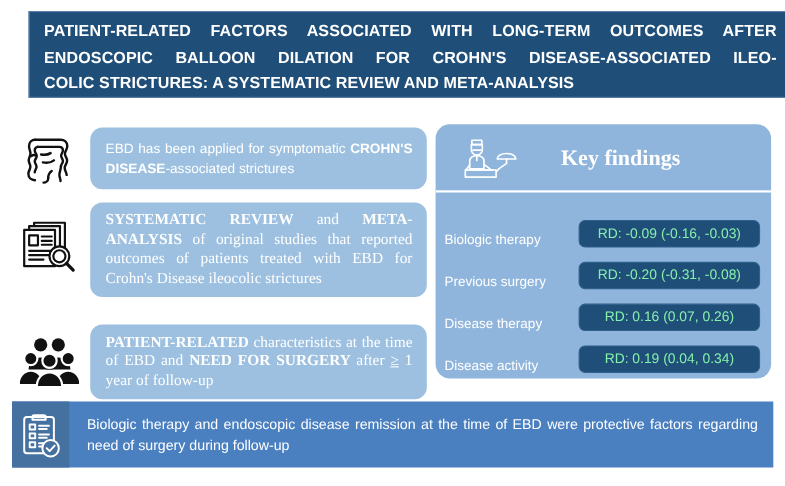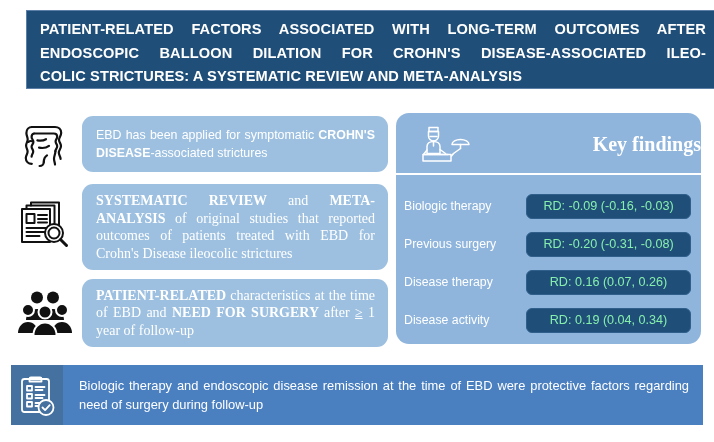--- a/index.html
+++ b/index.html
@@ -52,21 +52,21 @@
   }
   .info-row {
     position: absolute;
     left: 0;
     width: 380px;
     display: flex;
     align-items: center;
   }
   .info-row.r1 { top: 6px;   height: 56px; }
   .info-row.r2 { top: 74px;  height: 86px; }
-  .info-row.r3 { top: 172px; height: 62px; }
+  .info-row.r3 { top: 188px; height: 62px; }
 
   .row-icon {
     width: 74px;
     flex: 0 0 74px;
     display: flex;
     align-items: center;
     justify-content: center;
   }
   .bubble {
     flex: 1 1 auto;
@@ -104,41 +104,40 @@
     background: #8fb5dc;
     border-radius: 13px;
     overflow: hidden;
   }
   .findings-head {
     height: 62px;
     display: flex;
     align-items: center;
     padding-left: 20px;
     position: relative;
-    justify-content: space-between;
   }
   .findings-head .divider {
     position: absolute;
     left: 0; bottom: 0;
     width: 100%; height: 2px;
     background: #ffffff;
   }
   .findings-title {
     font-family: "Liberation Serif", serif;
     font-size: 20px;
     font-weight: bold;
     color: #ffffff;
     margin-left: 38px;
   }
   .findings-body {
     padding: 12px 10px 0 8px;
   }
   .finding-row {
     display: flex;
-    align-items: center;
+    align-items: flex-end;
     height: 38px;
   }
   .finding-label {
     flex: 0 0 122px;
     color: #ffffff;
     font-size: 12.3px;
     font-family: "Liberation Sans", sans-serif;
     white-space: nowrap;
   }
   .finding-chip {

